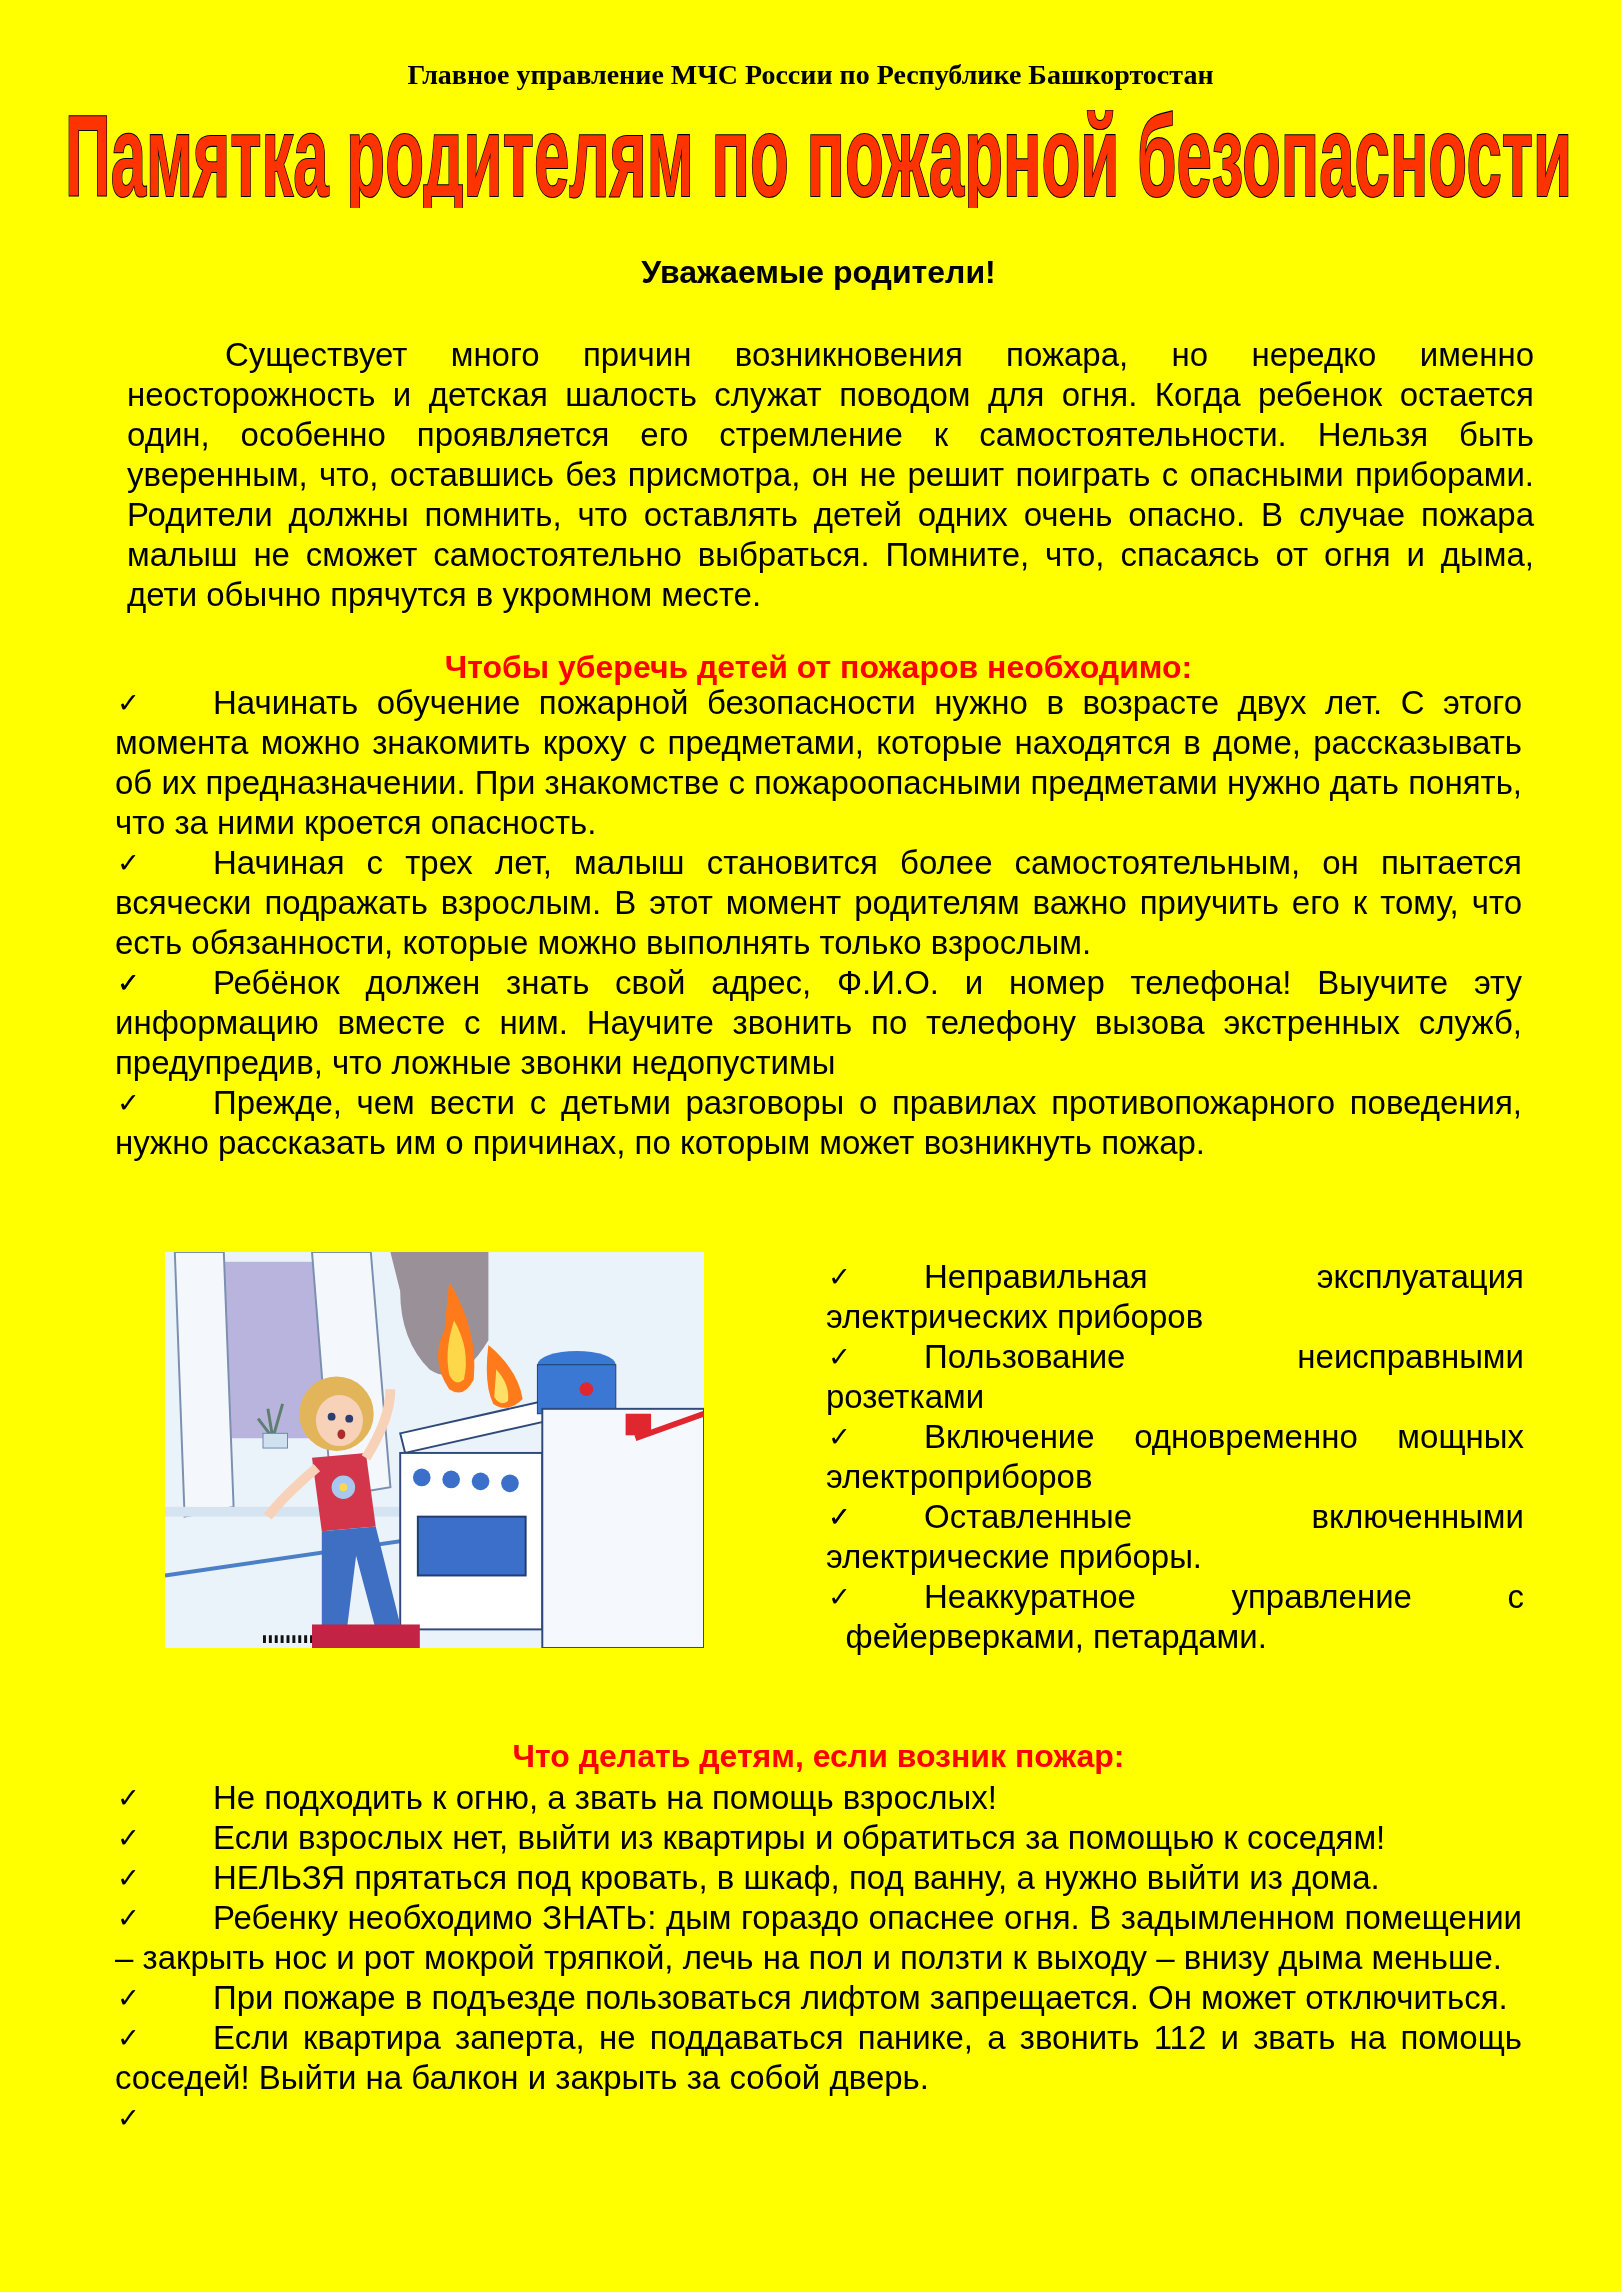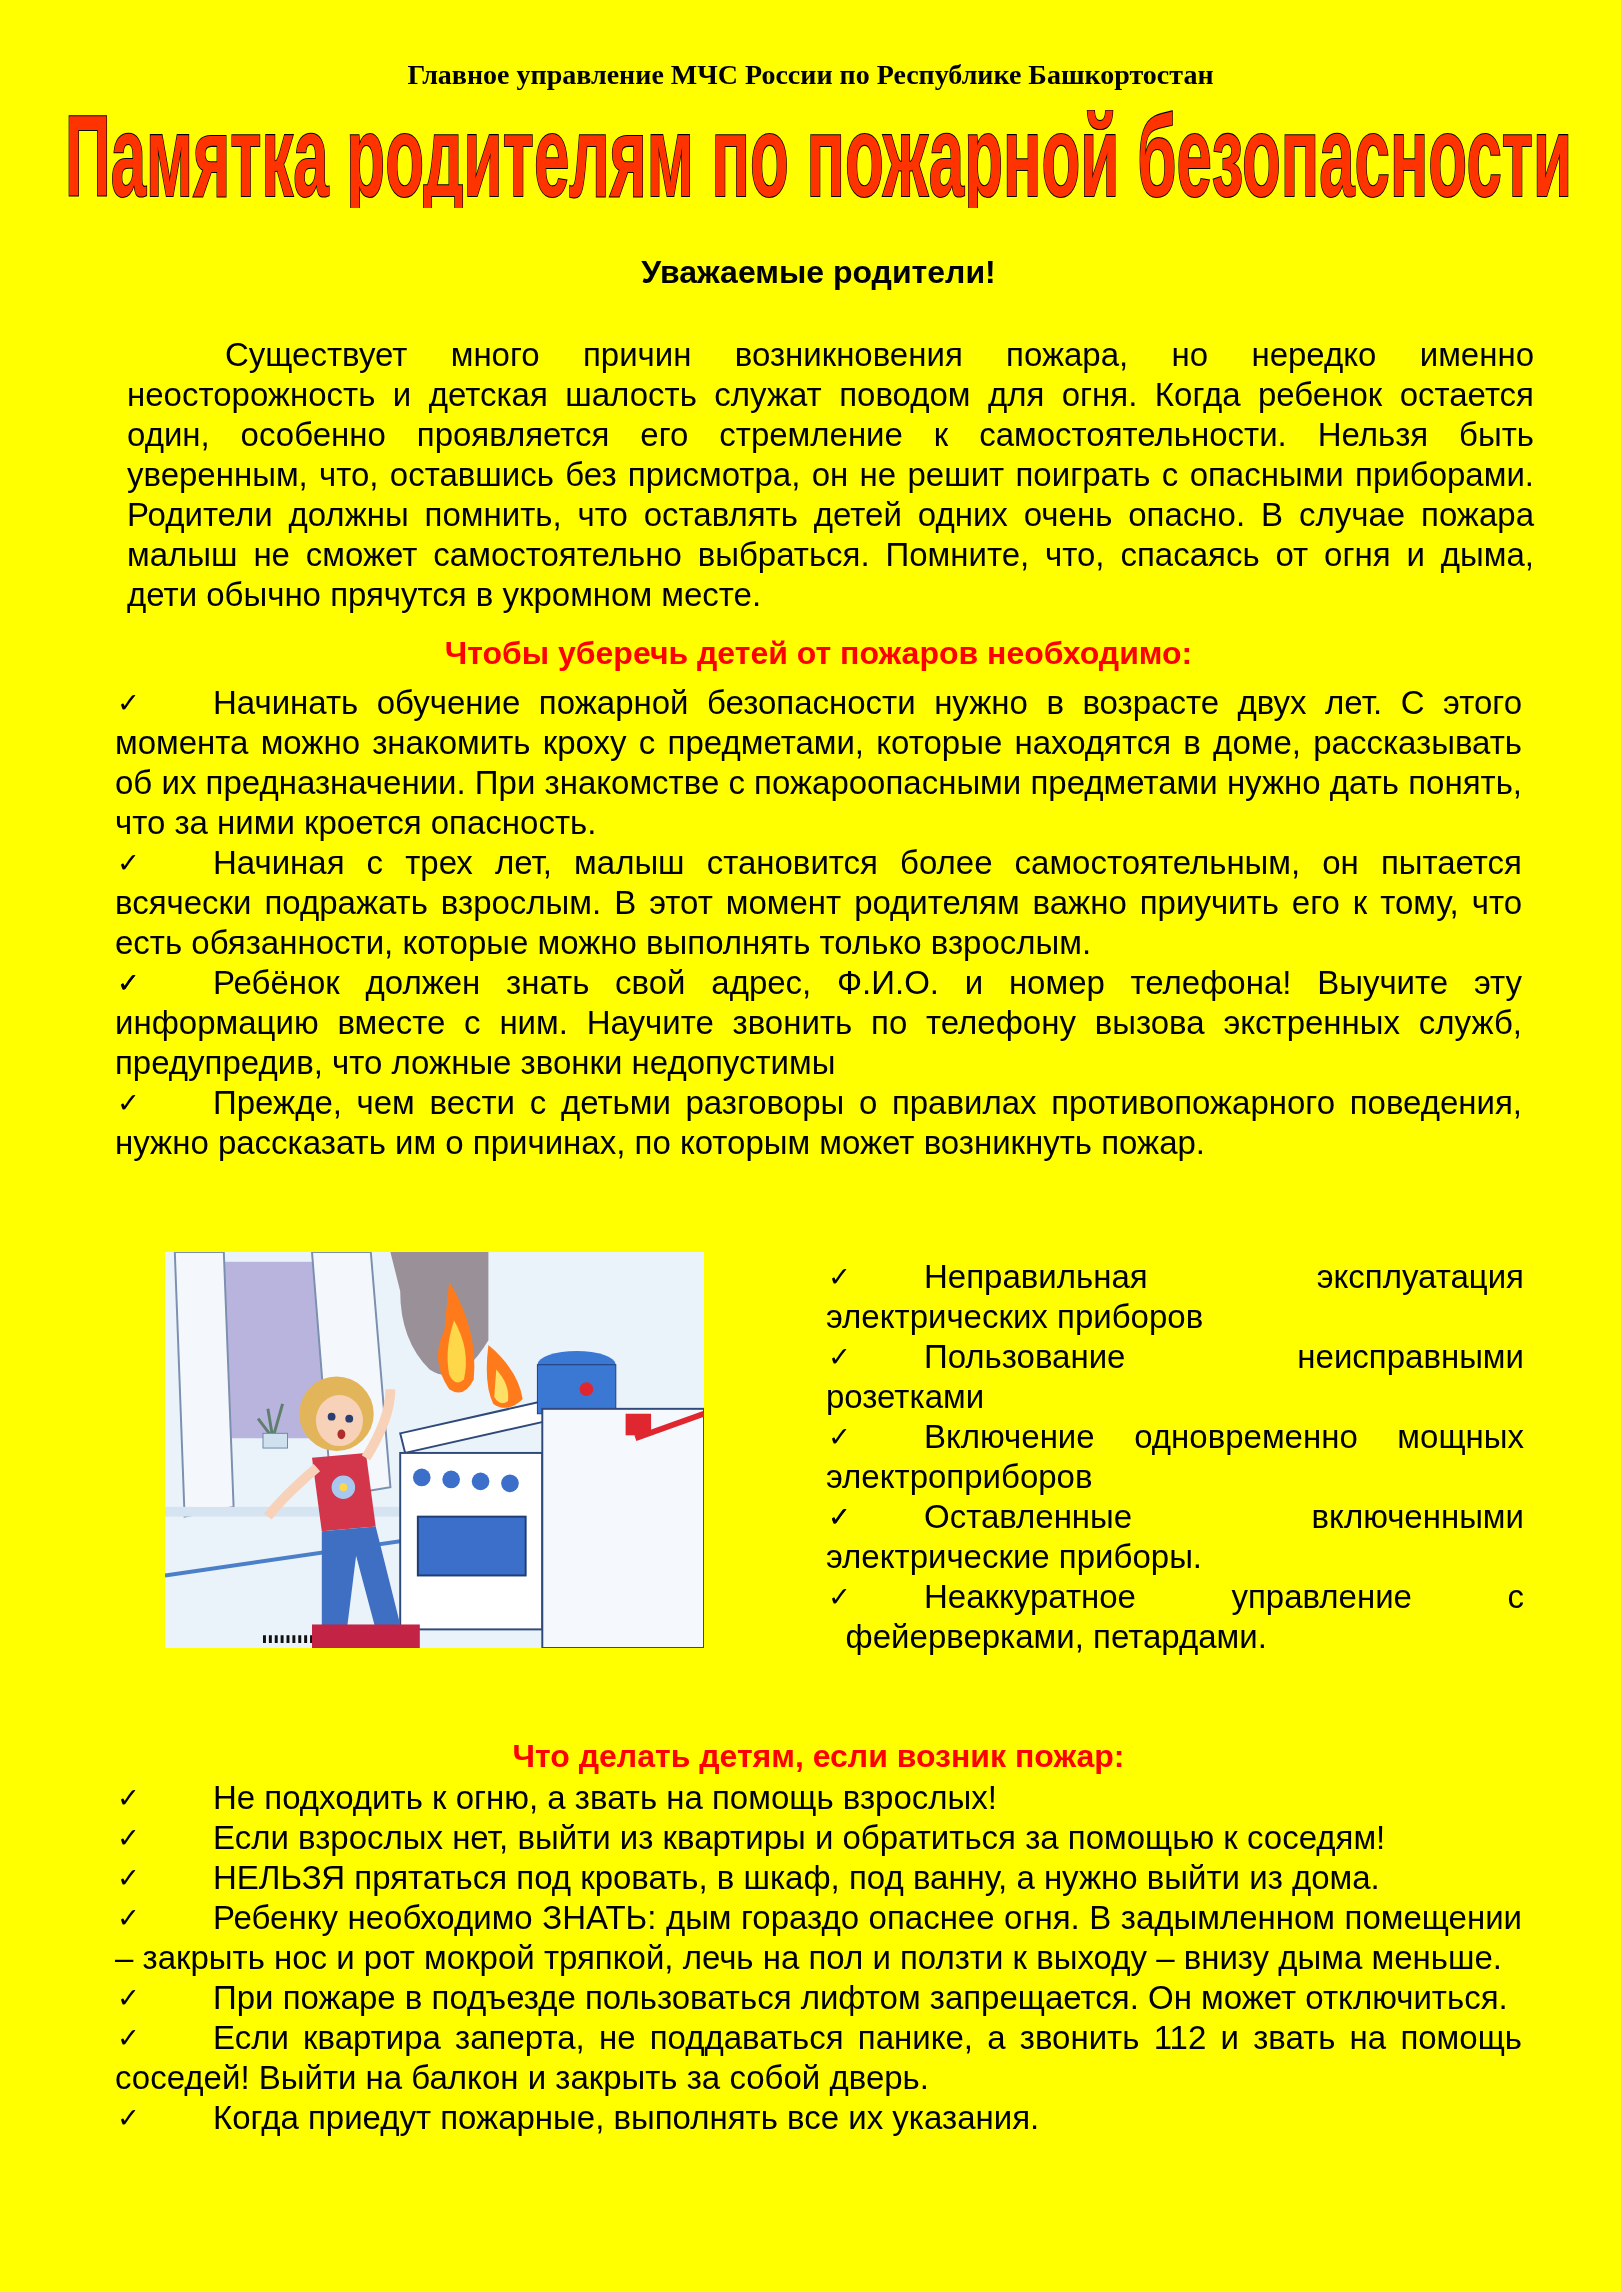--- a/index.html
+++ b/index.html
@@ -86,21 +86,21 @@
 <div class="title-wrap">
   <svg viewBox="0 0 1540 100" preserveAspectRatio="none">
     <text class="title-text" x="0" y="88" font-size="118" textLength="1538" lengthAdjust="spacingAndGlyphs">Памятка родителям по пожарной безопасности</text>
   </svg>
 </div>
 
 <div class="greeting">Уважаемые родители!</div>
 
 <p class="para">Существует много причин возникновения пожара, но нередко именно неосторожность и детская шалость служат поводом для огня. Когда ребенок остается один, особенно проявляется его стремление к самостоятельности. Нельзя быть уверенным, что, оставшись без присмотра, он не решит поиграть с опасными приборами. Родители должны помнить, что оставлять детей одних очень опасно. В случае пожара малыш не сможет самостоятельно выбраться. Помните, что, спасаясь от огня и дыма, дети обычно прячутся в укромном месте.</p>
 
-<div class="section-heading" style="top:634px;">Чтобы уберечь детей от пожаров необходимо:</div>
+<div class="section-heading" style="top:648px;">Чтобы уберечь детей от пожаров необходимо:</div>
 
 <ul class="list" style="top:683px;">
   <li><span class="check">✓</span><span>Начинать обучение пожарной безопасности нужно в возрасте двух лет. С этого момента можно знакомить кроху с предметами, которые находятся в доме, рассказывать об их предназначении. При знакомстве с пожароопасными предметами нужно дать понять, что за ними кроется опасность.</span></li>
   <li><span class="check">✓</span><span>Начиная с трех лет, малыш становится более самостоятельным, он пытается всячески подражать взрослым. В этот момент родителям важно приучить его к тому, что есть обязанности, которые можно выполнять только взрослым.</span></li>
   <li><span class="check">✓</span></li>
   <li><span class="check">✓</span><span>Ребёнок должен знать свой адрес, Ф.И.О. и номер телефона! Выучите эту информацию вместе с ним. Научите звонить по телефону вызова экстренных служб, предупредив, что ложные звонки недопустимы</span></li>
   <li><span class="check">✓</span><span>Прежде, чем вести с детьми разговоры о правилах противопожарного поведения, нужно рассказать им о причинах, по которым может возникнуть пожар.</span></li>
 </ul>
 
 <div class="illustration">
@@ -171,15 +171,15 @@
 
 <div class="section-heading" style="top:1737px;">Что делать детям, если возник пожар:</div>
 
 <ul class="list" style="top:1778px;">
   <li><span class="check">✓</span><span>Не подходить к огню, а звать на помощь взрослых!</span></li>
   <li><span class="check">✓</span><span>Если взрослых нет, выйти из квартиры и обратиться за помощью к соседям!</span></li>
   <li><span class="check">✓</span><span>НЕЛЬЗЯ прятаться под кровать, в шкаф, под ванну, а нужно выйти из дома.</span></li>
   <li><span class="check">✓</span><span>Ребенку необходимо ЗНАТЬ: дым гораздо опаснее огня. В задымленном помещении – закрыть нос и рот мокрой тряпкой, лечь на пол и ползти к выходу – внизу дыма меньше.</span></li>
   <li><span class="check">✓</span><span>При пожаре в подъезде пользоваться лифтом запрещается. Он может отключиться.</span></li>
   <li><span class="check">✓</span><span>Если квартира заперта, не поддаваться панике, а звонить 112 и звать на помощь соседей! Выйти на балкон и закрыть за собой дверь.</span></li>
-  <li><span class="check">✓</span><span>Когда приедут пожарные, выполнять все их указания.</span></li>
+  <li><span class="check">✓</span></li>
 </ul>
 
 
 </body></html>

